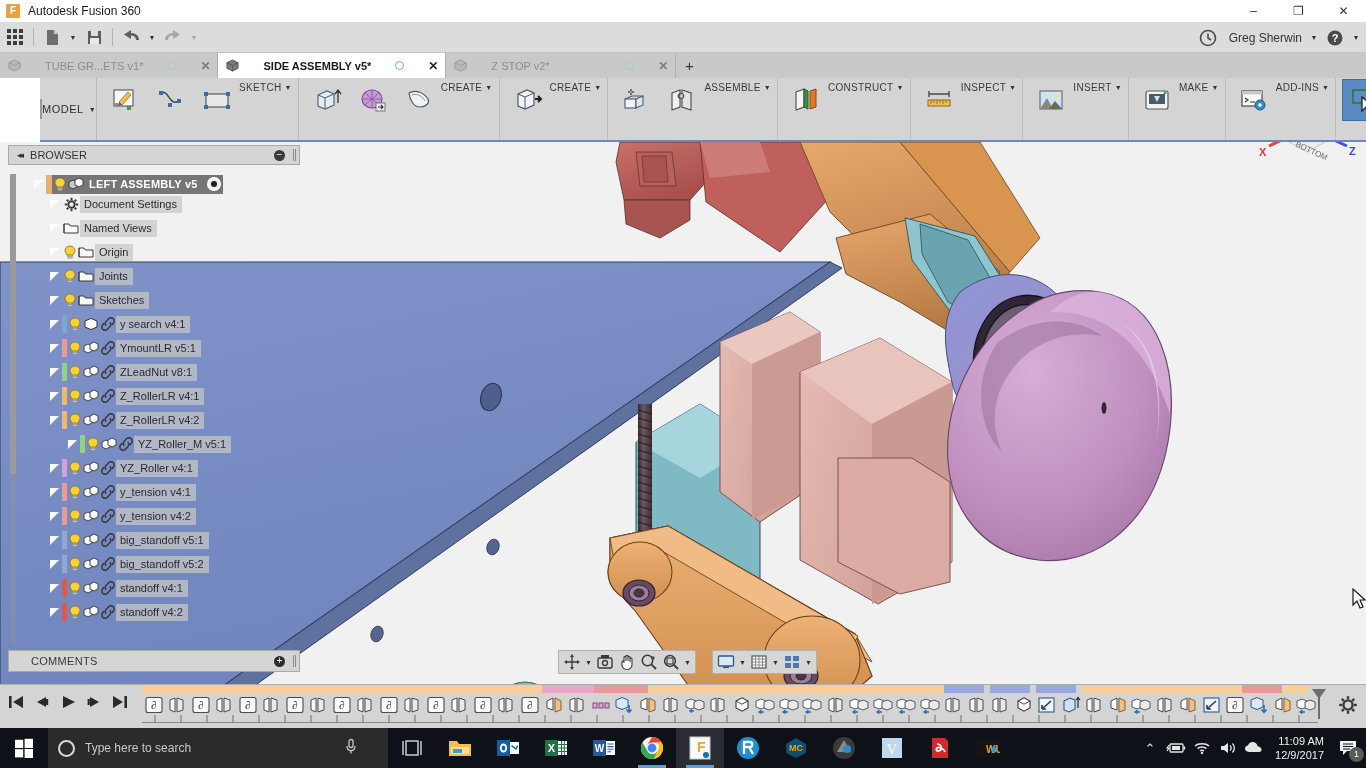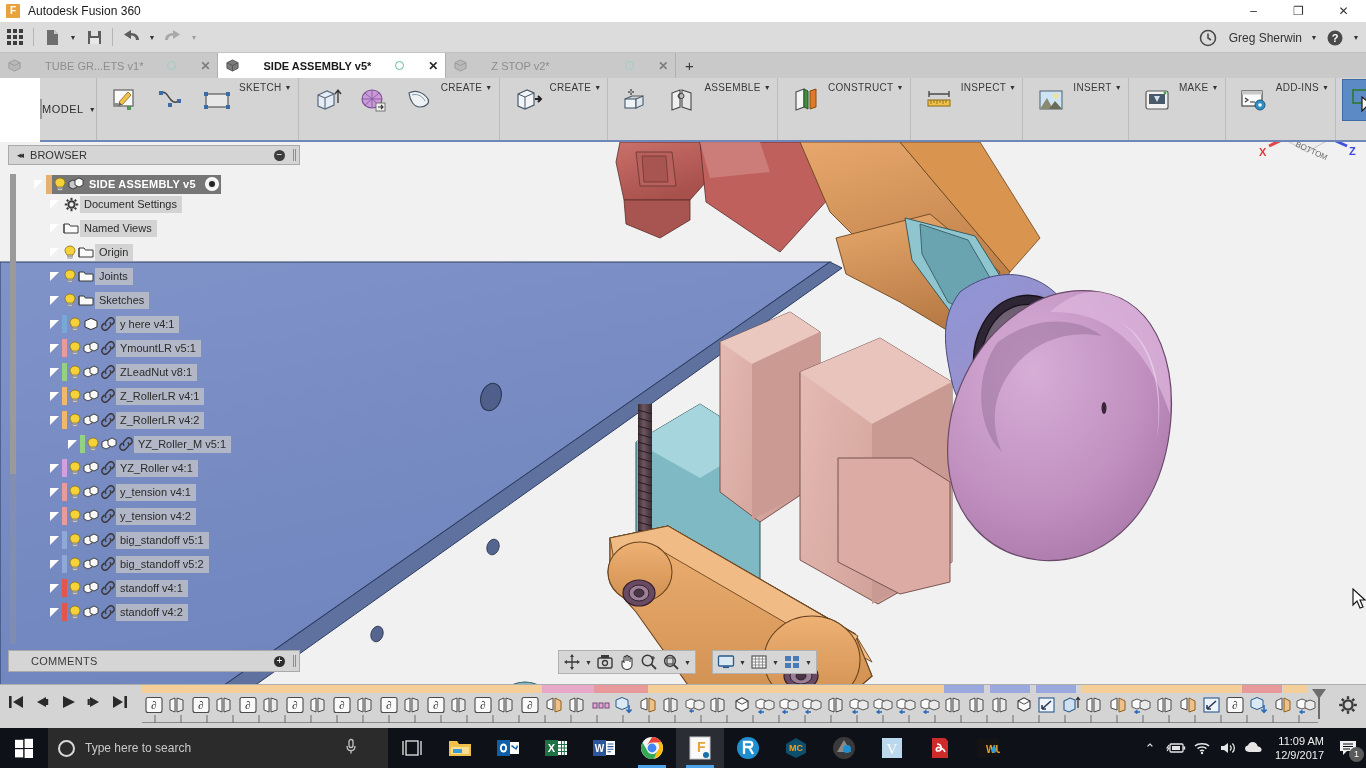--- a/index.html
+++ b/index.html
@@ -813,21 +813,21 @@
               <rect x="3.2" y="10.4" width="5.6" height="1.3" fill="#d8d8d8" stroke="#777" stroke-width="0.4"></rect>
               <rect x="3.8" y="12" width="4.4" height="1.3" fill="#d8d8d8" stroke="#777" stroke-width="0.4"></rect>
             </svg>
         </span>
         <span class="ficon">
           <svg width="16" height="14" viewBox="0 0 16 14">
               <path d="M1,5 L5,3 L9,5 L9,10 L5,12 L1,10 Z" fill="#c8c8c8" stroke="#333" stroke-width="0.9"></path>
               <path d="M7,3 L11,1 L15,3 L15,8 L11,10 L7,8 Z" fill="#fafafa" stroke="#333" stroke-width="0.9"></path>
             </svg>
         </span>
-        <span class="nlabel">SIDE ASSEMBLY v5</span>
+        <span class="nlabel">LEFT ASSEMBLY v5</span>
         <span class="radio-o">
             <i></i>
           </span>
       </span>
     </div>
 
     <div id="tree-children">
         <div class="node" style="left: 38px; top: 24px;">
           <span class="arrow-r">
             <svg width="11" height="11" viewBox="0 0 11 11">
@@ -946,21 +946,21 @@
             <svg width="16" height="14" viewBox="0 0 16 14">
               <path d="M2,4 L8,1.4 L14,4 L14,10 L8,12.6 L2,10 Z" fill="#fafafa" stroke="#333" stroke-width="1"></path>
             </svg>
           </span>
           <span class="linkico">
             <svg width="14" height="14" viewBox="0 0 14 14">
               <path d="M5.2,8.8 C3.8,7.4 4,5.4 5.4,4 L7.6,1.8 C9,0.4 11,0.6 12.2,1.8 C13.4,3 13.6,5 12.2,6.4 L10.6,8" fill="none" stroke="#3a3a3a" stroke-width="1.5"></path>
               <path d="M8.8,5.2 C10.2,6.6 10,8.6 8.6,10 L6.4,12.2 C5,13.6 3,13.4 1.8,12.2 C0.6,11 0.4,9 1.8,7.6 L3.4,6" fill="none" stroke="#3a3a3a" stroke-width="1.5"></path>
             </svg>
           </span>
-          <span class="nlabel">y here v4:1</span>
+          <span class="nlabel">y search v4:1</span>
         </div>
         <div class="node" style="left: 38px; top: 168px;">
           <span class="arrow-r">
             <svg width="11" height="11" viewBox="0 0 11 11">
               <path d="M1,1 L10,1 L1,10 Z" fill="#ffffff"></path>
             </svg>
           </span>
           <span class="swatch" style="background:#e99a9a"></span>
           <span class="bulb">
             <svg width="12" height="14" viewBox="0 0 12 14">

